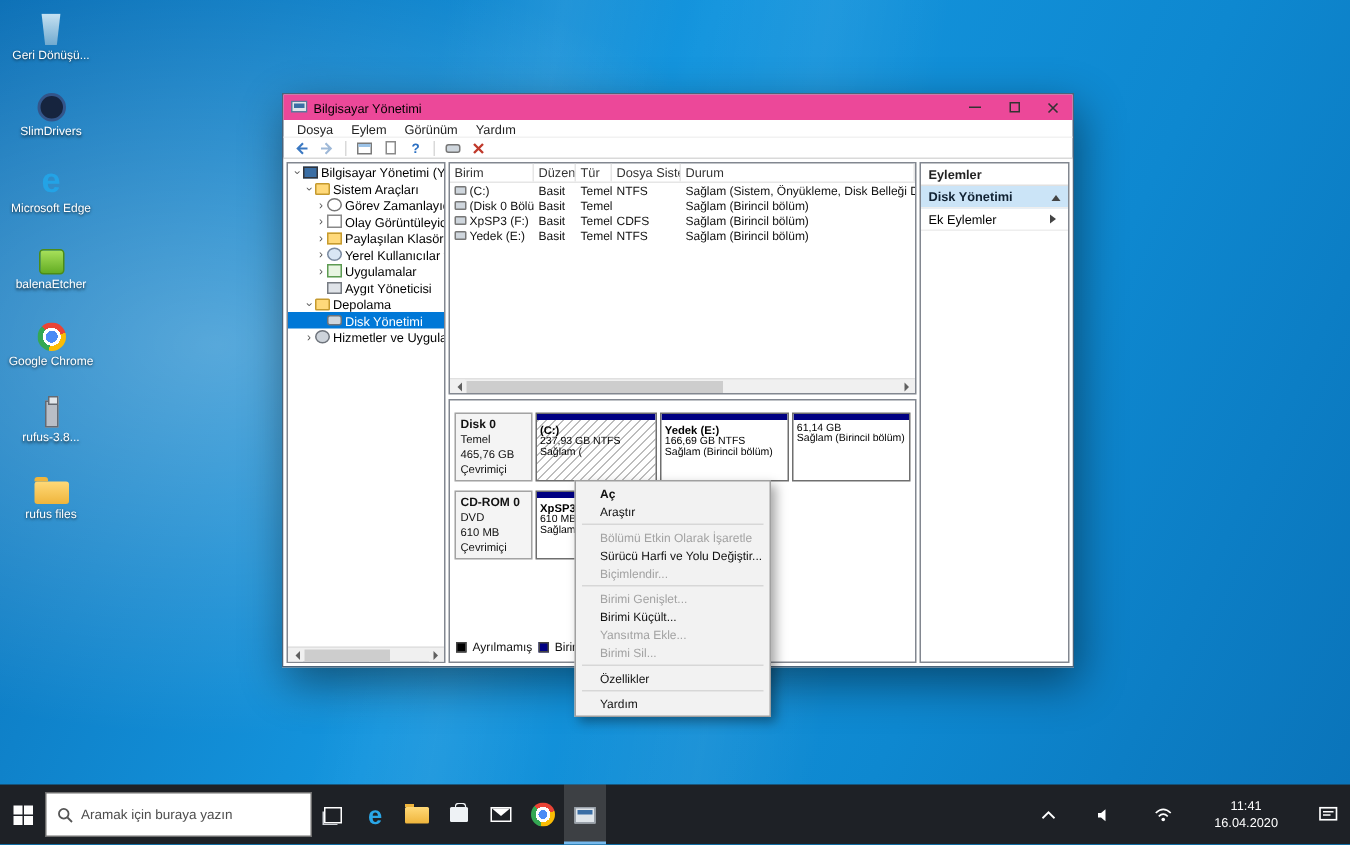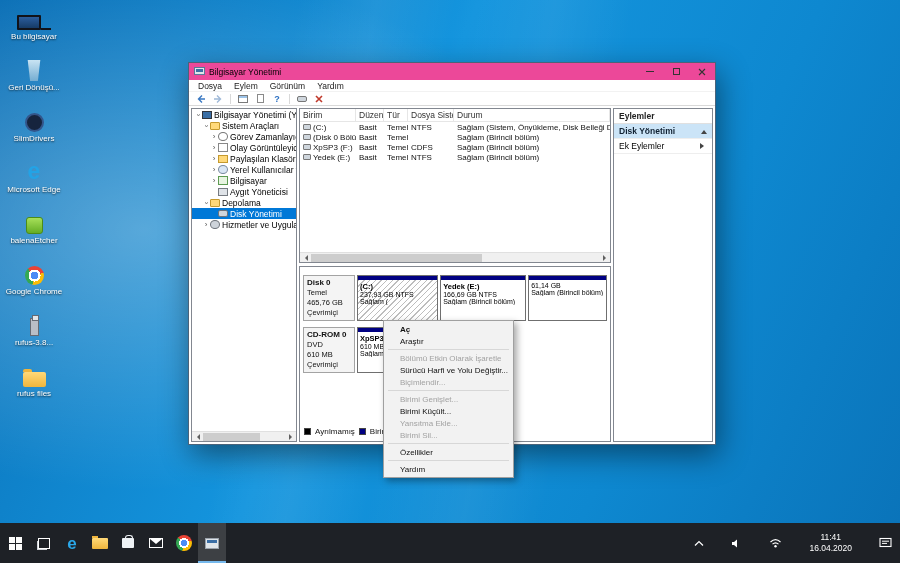--- a/index.html
+++ b/index.html
@@ -158,27 +158,20 @@
   .tb-tray{margin-left:auto;display:flex;align-items:center;gap:27px;padding-right:8px;color:#fff;}
   .tb-clock{font-size:8.5px;line-height:1.25;text-align:center;cursor:default;}
 </style>
 </head>
 <body>
 
 <div class="desktop"></div>
 
 <div class="desktop-icons">
   <div class="dicon">
-    <div class="glyph g-monitor">
-        <div class="scr"></div>
-        <div class="stand"></div>
-      </div>
-    <div class="lbl">Bu bilgisayar</div>
-  </div>
-  <div class="dicon">
     <div class="glyph">
         <div class="g-bin"></div>
       </div>
     <div class="lbl">Geri Dönüşü...</div>
   </div>
   <div class="dicon">
     <div class="glyph">
         <div class="g-slim"></div>
       </div>
     <div class="lbl">SlimDrivers</div>
@@ -308,21 +301,21 @@
         <span class="tl">Paylaşılan Klasörler</span>
       </div>
       <div class="trow" style="padding-left:18px">
         <span class="exp">›</span>
         <span class="ti i-users"></span>
         <span class="tl">Yerel Kullanıcılar ve Gru</span>
       </div>
       <div class="trow" style="padding-left:18px">
         <span class="exp">›</span>
         <span class="ti i-perf"></span>
-        <span class="tl">Bilgisayar</span>
+        <span class="tl">Uygulamalar</span>
       </div>
       <div class="trow" style="padding-left:18px">
         <span class="exp none">›</span>
         <span class="ti i-device"></span>
         <span class="tl">Aygıt Yöneticisi</span>
       </div>
       <div class="trow" style="padding-left:10px">
         <span class="exp down">›</span>
         <span class="ti i-storage"></span>
         <span class="tl">Depolama</span>
@@ -503,20 +496,27 @@
 
 <div class="taskbar">
   <div class="tb-start">
     <div class="win-logo">
         <div></div>
         <div></div>
         <div></div>
         <div></div>
       </div>
   </div>
+  <div class="tb-search">
+    <svg width="11" height="11">
+        <circle cx="4.5" cy="4.5" r="3.2" fill="none" stroke="#555" stroke-width="1.2"></circle>
+        <path d="M7 7 L10 10" stroke="#555" stroke-width="1.2"></path>
+      </svg>
+    <span class="ph">Aramak için buraya yazın</span>
+  </div>
   <div class="tb-btn">
       <span class="tv-box"></span>
     </div>
   <div class="tb-btn">
       <span class="t-edge"></span>
     </div>
   <div class="tb-btn">
       <span class="t-folder"></span>
     </div>
   <div class="tb-btn">

